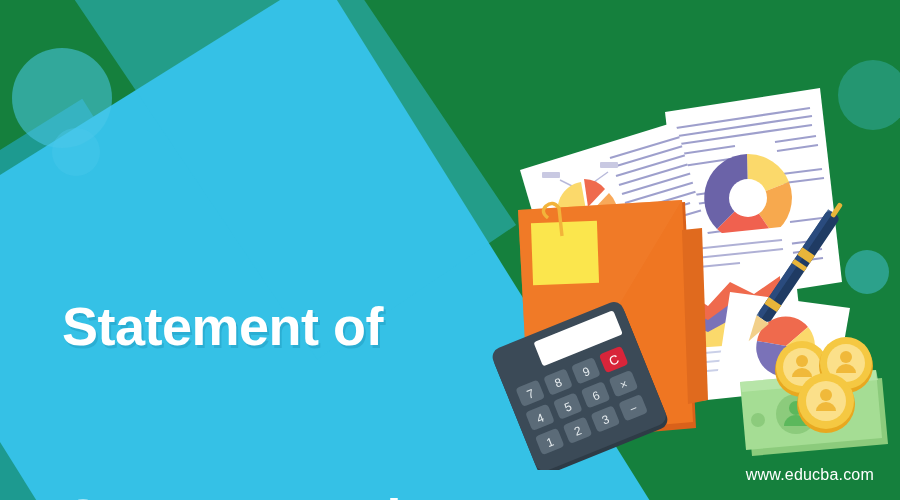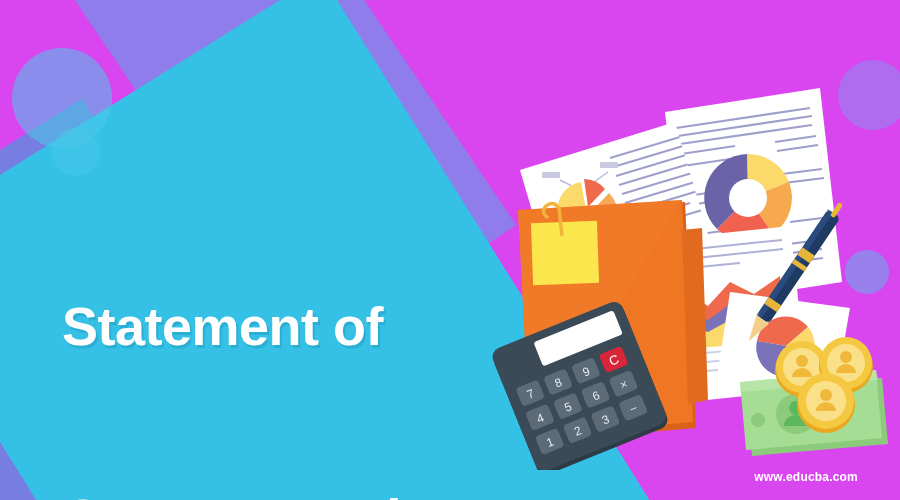--- a/index.html
+++ b/index.html
@@ -5,21 +5,21 @@
   html, body {
     margin: 0;
     padding: 0;
     background: #ffffff;
   }
   #banner {
     position: relative;
     width: 900px;
     height: 500px;
     overflow: hidden;
-    background: #d946ef;
+    background: #15803d;
     font-family: "Liberation Sans", sans-serif;
   }
 
   
   .bg-layer { position: absolute; inset: 0; }
 
   .bg-band-a {
     position: absolute;
     left: -120px; top: 250px;
     width: 520px; height: 620px;
@@ -66,25 +66,25 @@
     line-height: 1.18;
     letter-spacing: -0.5px;
     text-shadow: 2px 3px 0 rgba(13,120,155,.25);
     white-space: pre;
   }
   .headline-line { display: block; }
 
   
   .site-url {
     position: absolute;
-    right: 42px;
+    right: 26px;
     bottom: 16px;
     color: #ffffff;
-    font-size: 12px;
-    font-weight: bold;
+    font-size: 16px;
+    font-weight: normal;
     letter-spacing: .2px;
   }
 
   
   .illustration {
     position: absolute;
     left: 490px;
     top: 70px;
     width: 410px;
     height: 400px;

